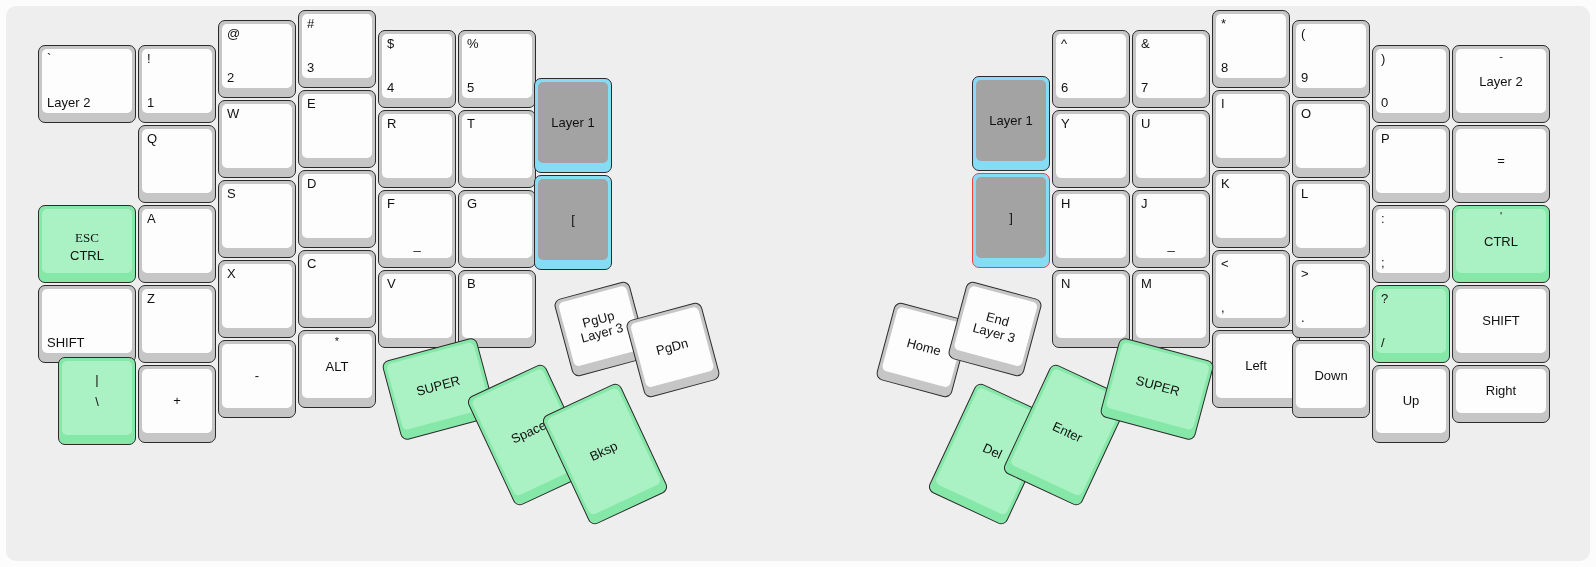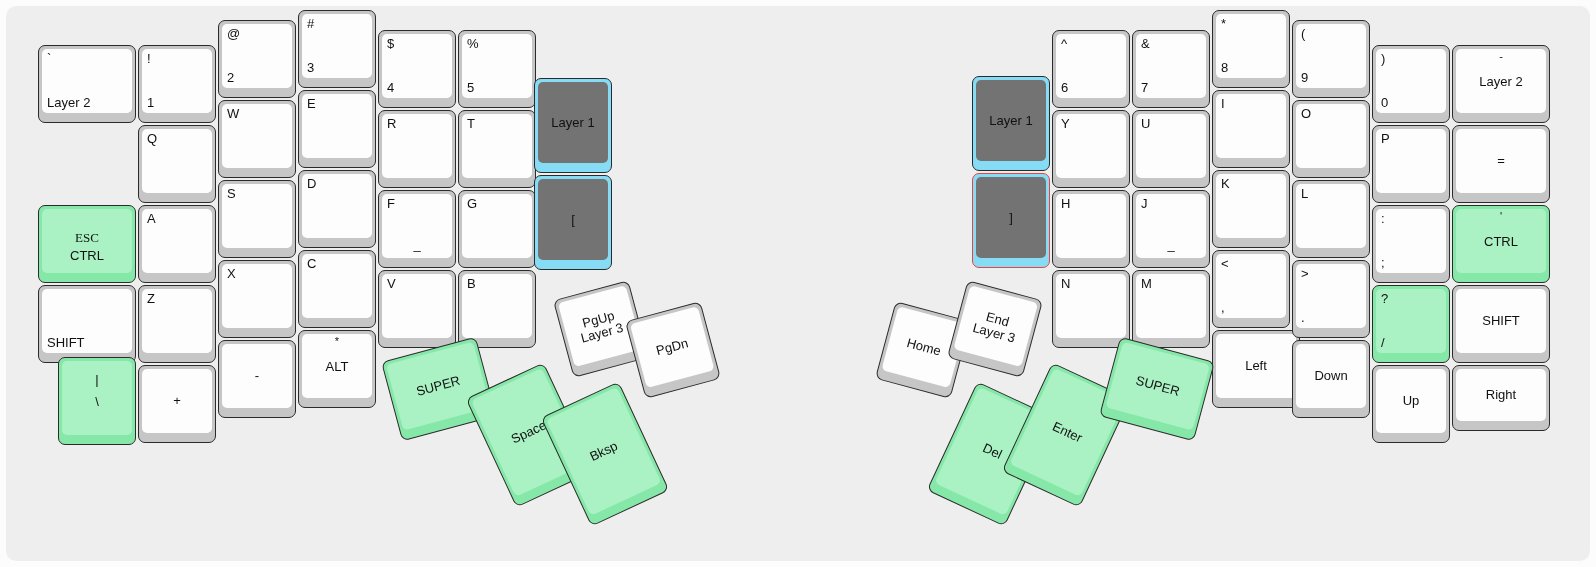--- a/index.html
+++ b/index.html
@@ -29,21 +29,21 @@
   .cap{
     width:100%;height:100%;
     box-sizing:border-box;
     border-radius:5px;
     background:#fdfdfd;
     position:relative;
   }
   .key.green{background:#86e8a8;}
   .key.green .cap{background:#aaf2c4;}
   .key.blue{background:#87dcf5;}
-  .key.blue .cap{background:#737373;}
+  .key.blue .cap{background:#a3a3a3;}
   .key.sel{border-color:#f04040;}
 
   
   .lg{
     position:absolute;
     color:#111;
     line-height:1.05;
     white-space:pre;
     font-size:13px;
   }
@@ -389,21 +389,21 @@
       <div class="cap">
         <span class="lg tc" style="font-size: 11px;">'</span>
         <span class="lg ctr" style="top: 52%;">CTRL</span>
       </div>
     </div>
     <div class="key" style="left: 1452px; top: 285px; width: 98px; height: 78px;">
       <div class="cap">
         <span class="lg ctr">SHIFT</span>
       </div>
     </div>
-    <div class="key" style="left: 1452px; top: 365px; width: 98px; height: 66px;">
+    <div class="key" style="left: 1452px; top: 365px; width: 98px; height: 58px;">
       <div class="cap">
         <span class="lg ctr">Right</span>
       </div>
     </div>
     <div class="key" style="left: 884px; top: 310px; width: 78px; height: 80px; transform: rotate(15deg);">
       <div class="cap">
         <span class="lg ctr">Home</span>
       </div>
     </div>
     <div class="key" style="left: 956px; top: 289px; width: 78px; height: 80px; transform: rotate(15deg);">

